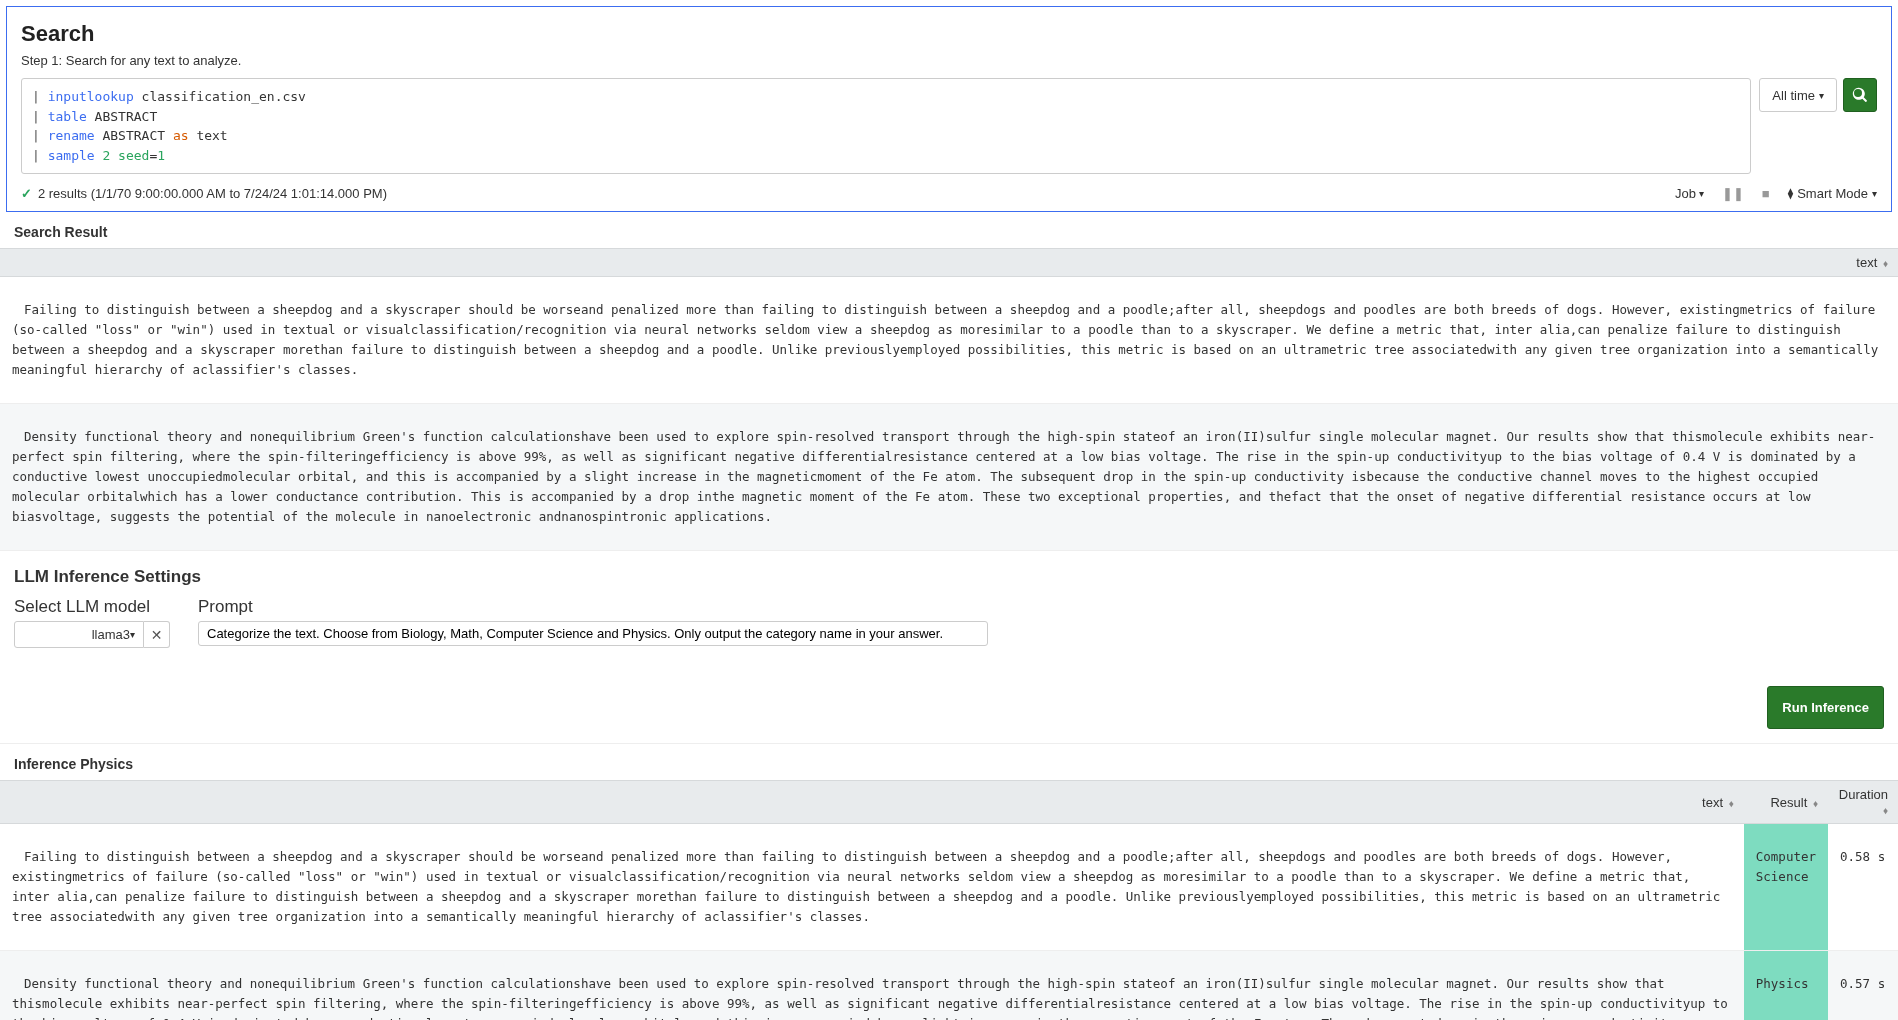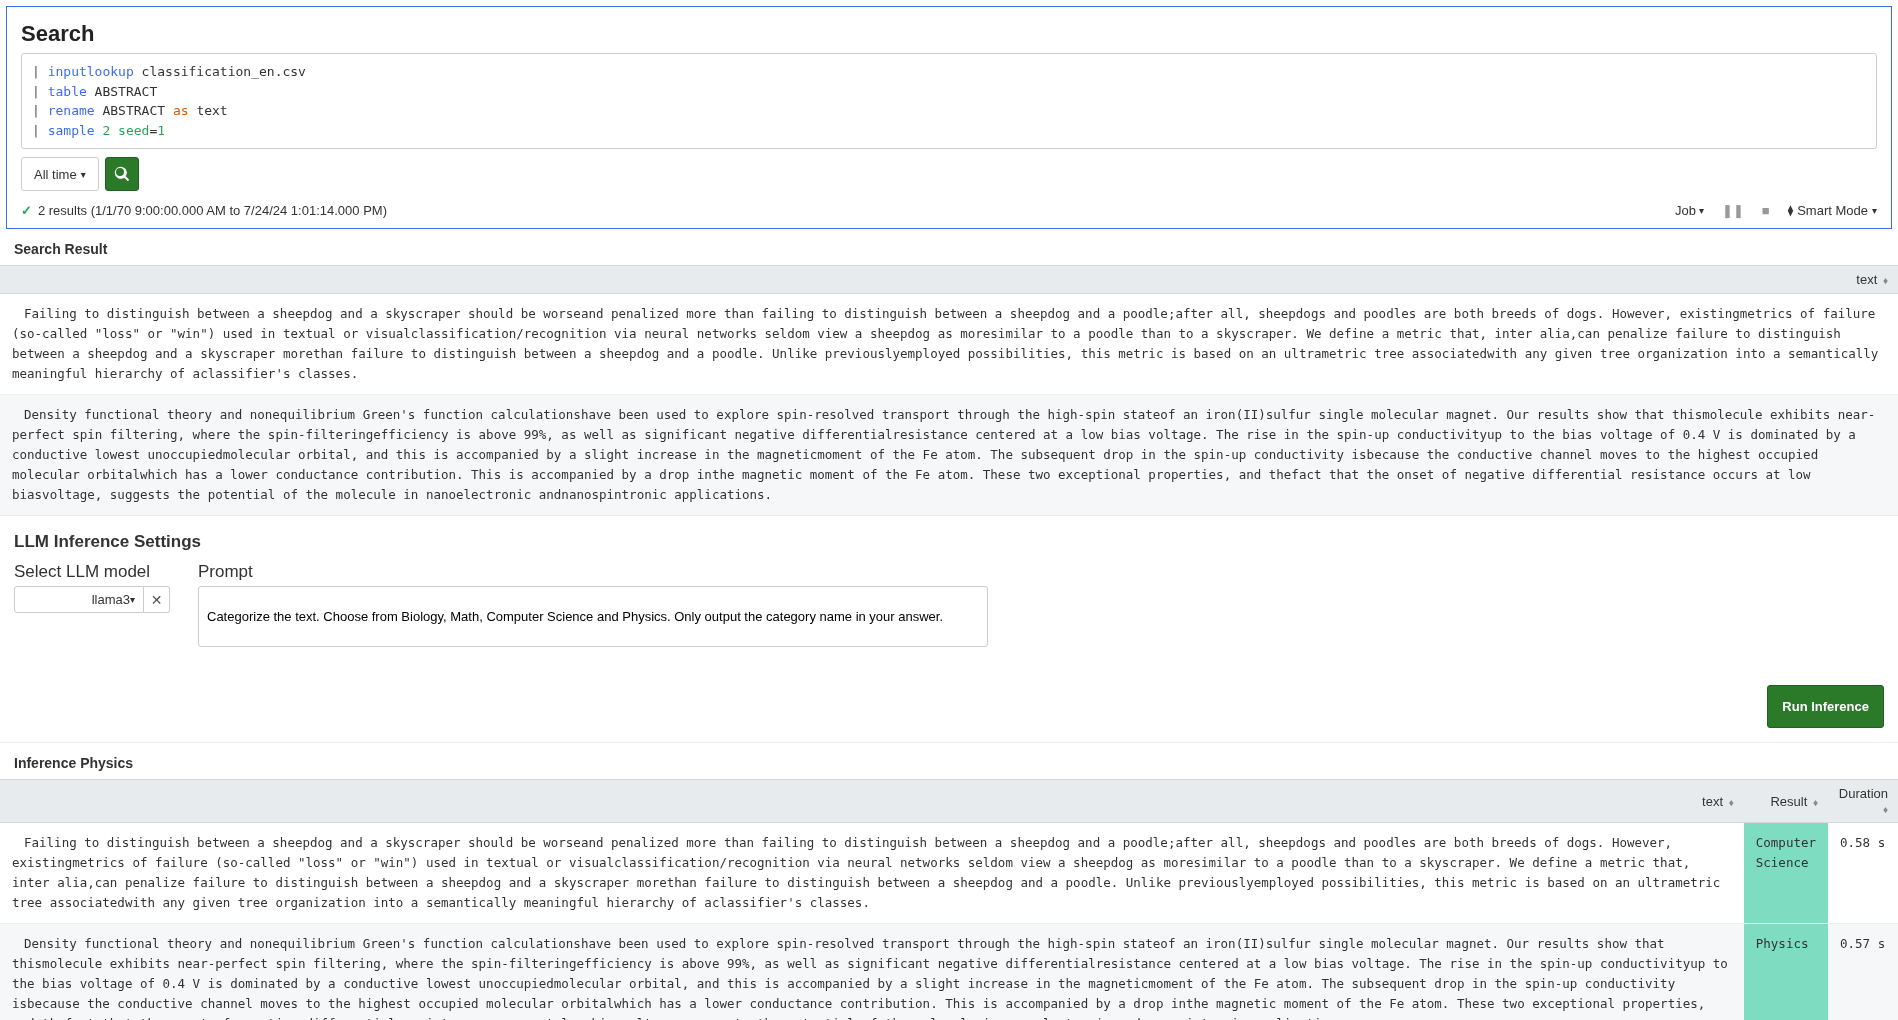--- a/index.html
+++ b/index.html
@@ -27,21 +27,20 @@
     }
     .search-subtitle {
       font-size: 13px;
       color: #333;
       margin-bottom: 10px;
     }
     .search-row {
       display: flex;
       gap: 8px;
       align-items: stretch;
-      flex-direction: column;
     }
     .search-box {
       flex: 1;
       border: 1px solid #ccc;
       border-radius: 3px;
       padding: 8px 10px;
       font-family: "Splunk Platform Mono", Consolas, Monaco, monospace;
       font-size: 13px;
       line-height: 1.5;
       background: #fff;
@@ -151,21 +150,21 @@
       font-size: 13px;
       padding: 6px 10px;
       color: #333;
     }
     .table th .sort-icon {
       font-size: 10px;
       color: #888;
       margin-left: 2px;
     }
     .table td {
-      padding: 10px 12px;
+      padding: 23px 12px;
       font-family: "Splunk Platform Mono", Consolas, Monaco, monospace;
       font-size: 12.5px;
       line-height: 1.6;
       color: #333;
       border-bottom: 1px solid #eee;
       vertical-align: top;
     }
     .table td.text-cell {
       text-indent: 12px;
     }
@@ -217,21 +216,21 @@
       align-items: center;
       justify-content: center;
       cursor: pointer;
       background: #fff;
       font-size: 14px;
       color: #555;
     }
     .prompt-input {
       border: 1px solid #ccc;
       border-radius: 3px;
-      padding: 22px 8px;
+      padding: 4px 8px;
       font-size: 13px;
       width: 790px;
       background: #fff;
     }
     .run-btn-row {
       display: flex;
       justify-content: flex-end;
       padding: 24px 14px 14px 14px;
       border-bottom: 1px solid #eee;
     }
@@ -247,20 +246,21 @@
     }
     .col-text { }
     .col-result { width: 80px; }
     .col-dur { width: 70px; }
   </style>
 </head>
 <body>
 
 <div class="panel">
   <div class="search-title">Search</div>
+  <div class="search-subtitle">Step 1: Search for any text to analyze.</div>
   <div class="search-row">
     <div class="search-box" id="search-box"><span class="spl-pipe">| </span><span class="spl-cmd">inputlookup</span><span class="spl-arg"> classification_en.csv
 </span><span class="spl-pipe">| </span><span class="spl-cmd">table</span><span class="spl-arg"> ABSTRACT
 </span><span class="spl-pipe">| </span><span class="spl-cmd">rename</span><span class="spl-arg"> ABSTRACT </span><span class="spl-key">as</span><span class="spl-arg"> text
 </span><span class="spl-pipe">| </span><span class="spl-cmd">sample</span><span class="spl-arg"> </span><span class="spl-num">2</span><span class="spl-arg"> </span><span class="spl-num">seed</span><span class="spl-arg">=</span><span class="spl-num">1</span></div>
     <div style="display:flex; flex-direction:column; gap:0;">
       <div style="display:flex; gap:6px;">
         <div class="time-picker">
           <span>All time</span>
           <span class="caret-down">▾</span>

